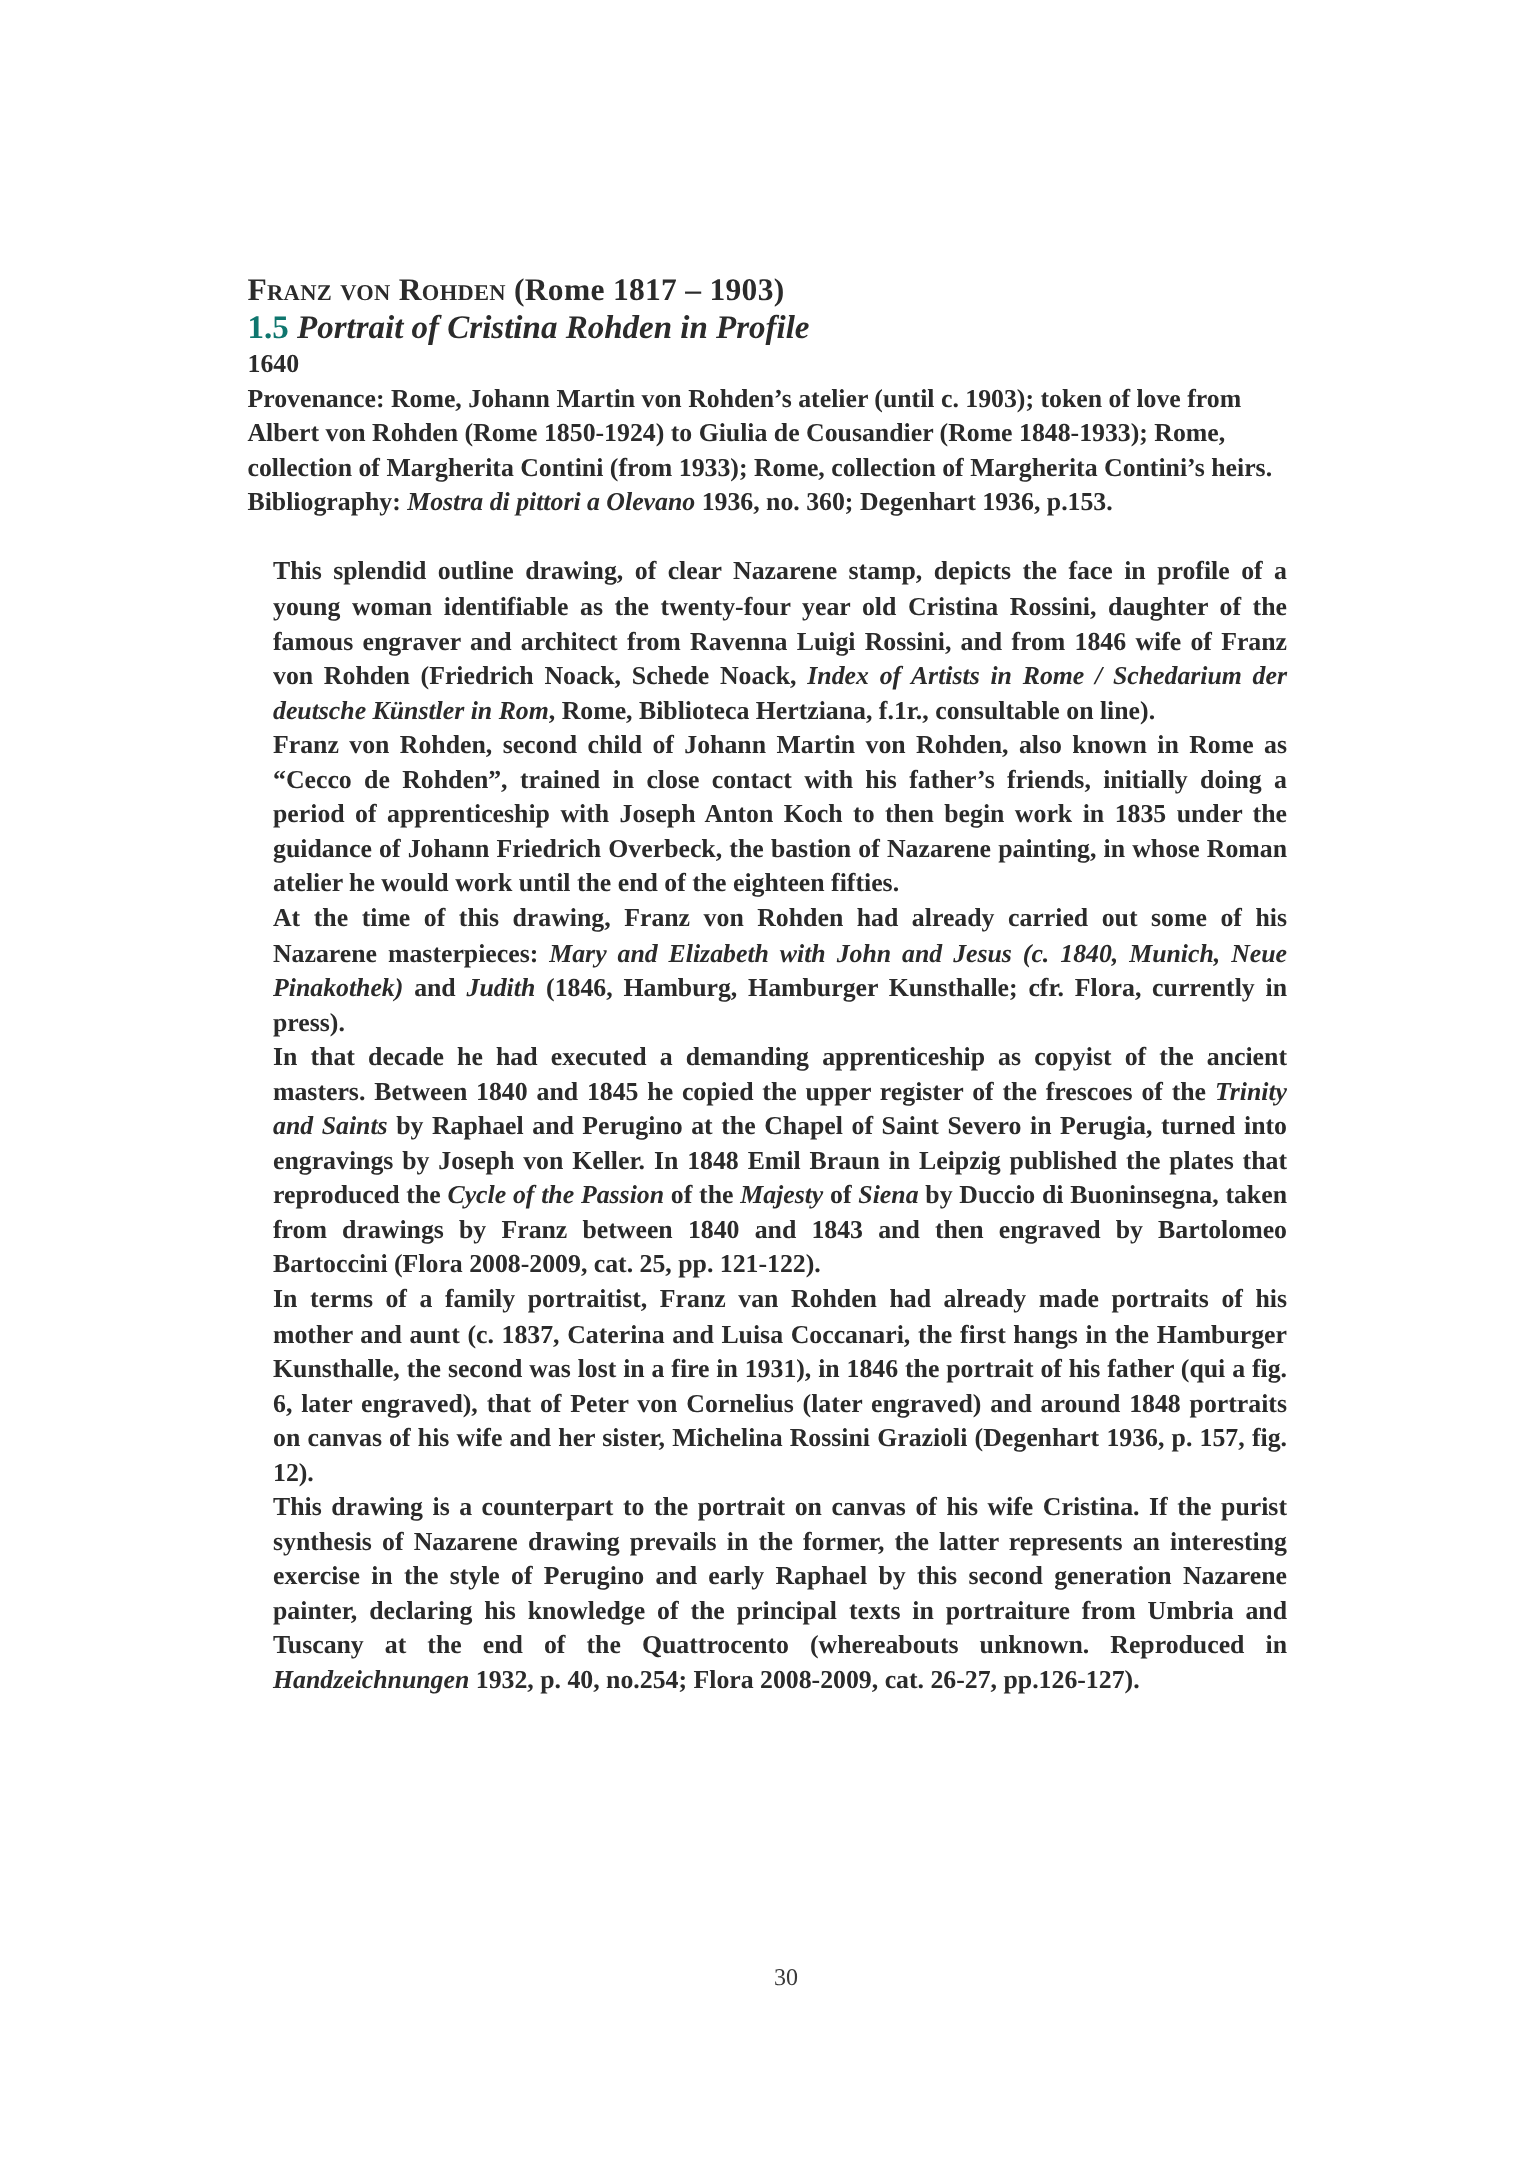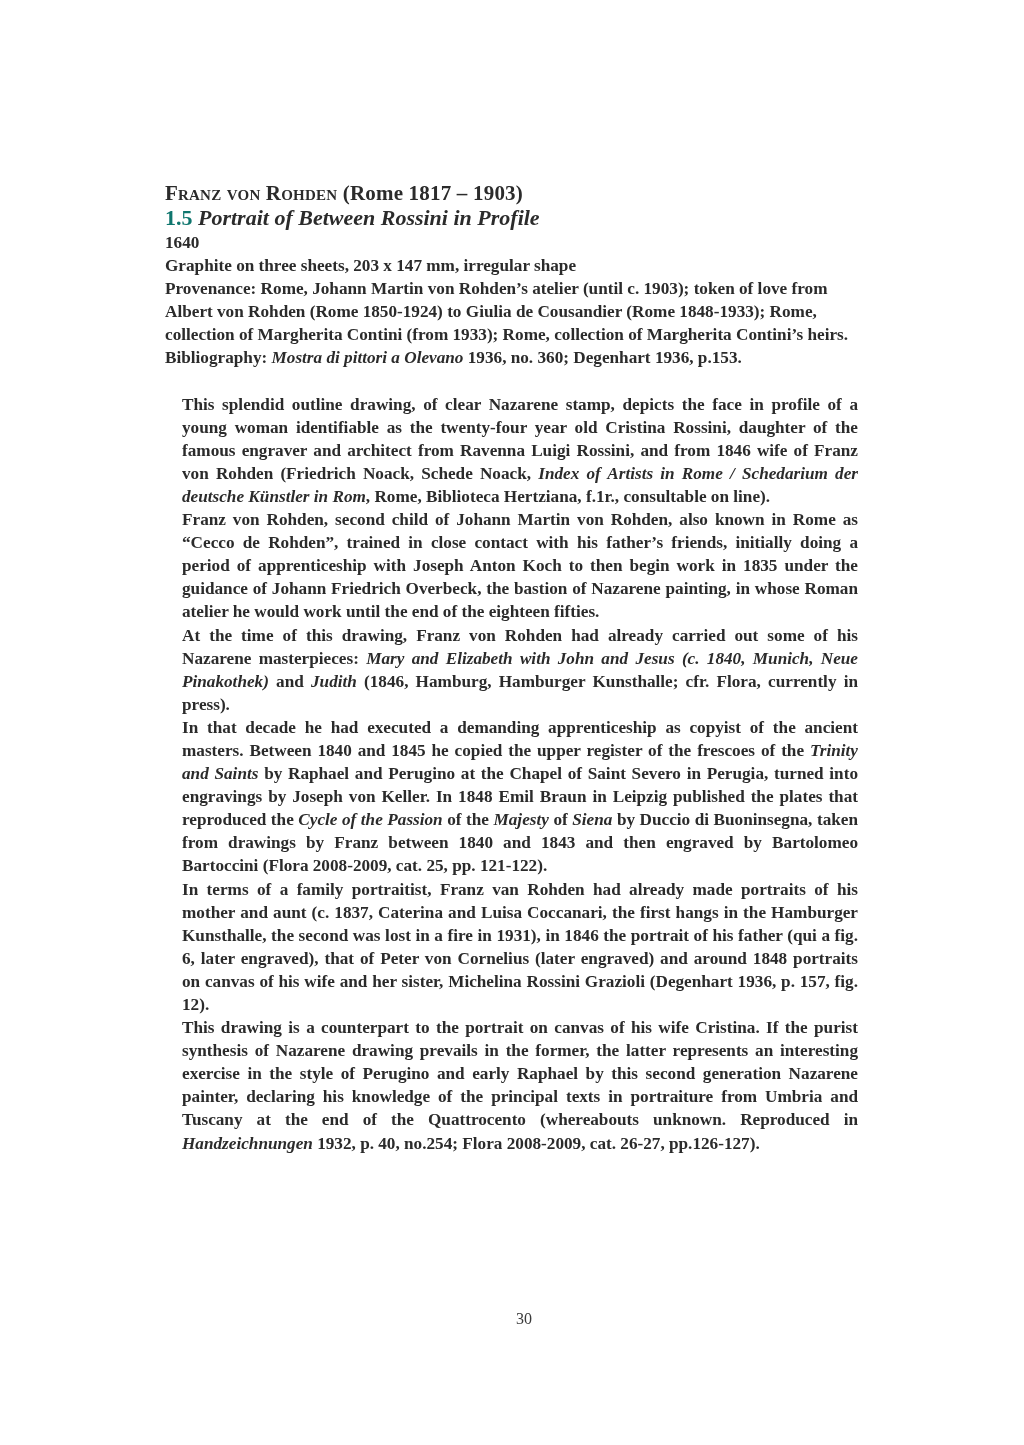--- a/index.html
+++ b/index.html
@@ -37,25 +37,24 @@
 </head>
 <body>
 
 <div class="page">
   <div class="artist">
     <span class="sc">Franz von Rohden</span>
     <span>(Rome 1817 – 1903)</span>
   </div>
   <div class="title">
     <span class="num">1.5</span>
-    <span>Portrait of Between Rossini in Profile</span>
+    <span>Portrait of Cristina Rohden in Profile</span>
   </div>
   <div class="meta">
     <p>1640</p>
-    <p>Graphite on three sheets, 203 x 147 mm, irregular shape</p>
     <p>Provenance: Rome, Johann Martin von Rohden’s atelier (until c. 1903); token of love from Albert von Rohden (Rome 1850-1924) to Giulia de Cousandier (Rome 1848-1933); Rome, collection of Margherita Contini (from 1933); Rome, collection of Margherita Contini’s heirs.</p>
     <p><span>Bibliography: </span><i>Mostra di pittori a Olevano</i><span> 1936, no. 360; Degenhart 1936, p.153.</span></p>
   </div>
 
   <div class="body">
     <p><span>This splendid outline drawing, of clear Nazarene stamp, depicts the face in profile of a young woman identifiable as the twenty-four year old Cristina Rossini, daughter of the famous engraver and architect from Ravenna Luigi Rossini, and from 1846 wife of Franz von Rohden (Friedrich Noack, Schede Noack, </span><i>Index of Artists in Rome / Schedarium der deutsche Künstler in Rom</i><span>, Rome, Biblioteca Hertziana, f.1r., consultable on line).</span></p>
     <p>Franz von Rohden, second child of Johann Martin von Rohden, also known in Rome as “Cecco de Rohden”, trained in close contact with his father’s friends, initially doing a period of apprenticeship with Joseph Anton Koch to then begin work in 1835 under the guidance of Johann Friedrich Overbeck, the bastion of Nazarene painting, in whose Roman atelier he would work until the end of the eighteen fifties.</p>
     <p><span>At the time of this drawing, Franz von Rohden had already carried out some of his Nazarene masterpieces: </span><i>Mary and Elizabeth with John and Jesus (c. 1840, Munich, Neue Pinakothek)</i><span> and </span><i>Judith</i><span> (1846, Hamburg, Hamburger Kunsthalle; cfr. Flora, currently in press).</span></p>
     <p><span>In that decade he had executed a demanding apprenticeship as copyist of the ancient masters. Between 1840 and 1845 he copied the upper register of the frescoes of the </span><i>Trinity and Saints</i><span> by Raphael and Perugino at the Chapel of Saint Severo in Perugia, turned into engravings by Joseph von Keller. In 1848 Emil Braun in Leipzig published the plates that reproduced the </span><i>Cycle of the Passion</i><span> of the </span><i>Majesty</i><span> of </span><i>Siena</i><span> by Duccio di Buoninsegna, taken from drawings by Franz between 1840 and 1843 and then engraved by Bartolomeo Bartoccini (Flora 2008-2009, cat. 25, pp. 121-122).</span></p>
     <p>In terms of a family portraitist, Franz van Rohden had already made portraits of his mother and aunt (c. 1837, Caterina and Luisa Coccanari, the first hangs in the Hamburger Kunsthalle, the second was lost in a fire in 1931), in 1846 the portrait of his father (qui a fig. 6, later engraved), that of Peter von Cornelius (later engraved) and around 1848 portraits on canvas of his wife and her sister, Michelina Rossini Grazioli (Degenhart 1936, p. 157, fig. 12).</p>

